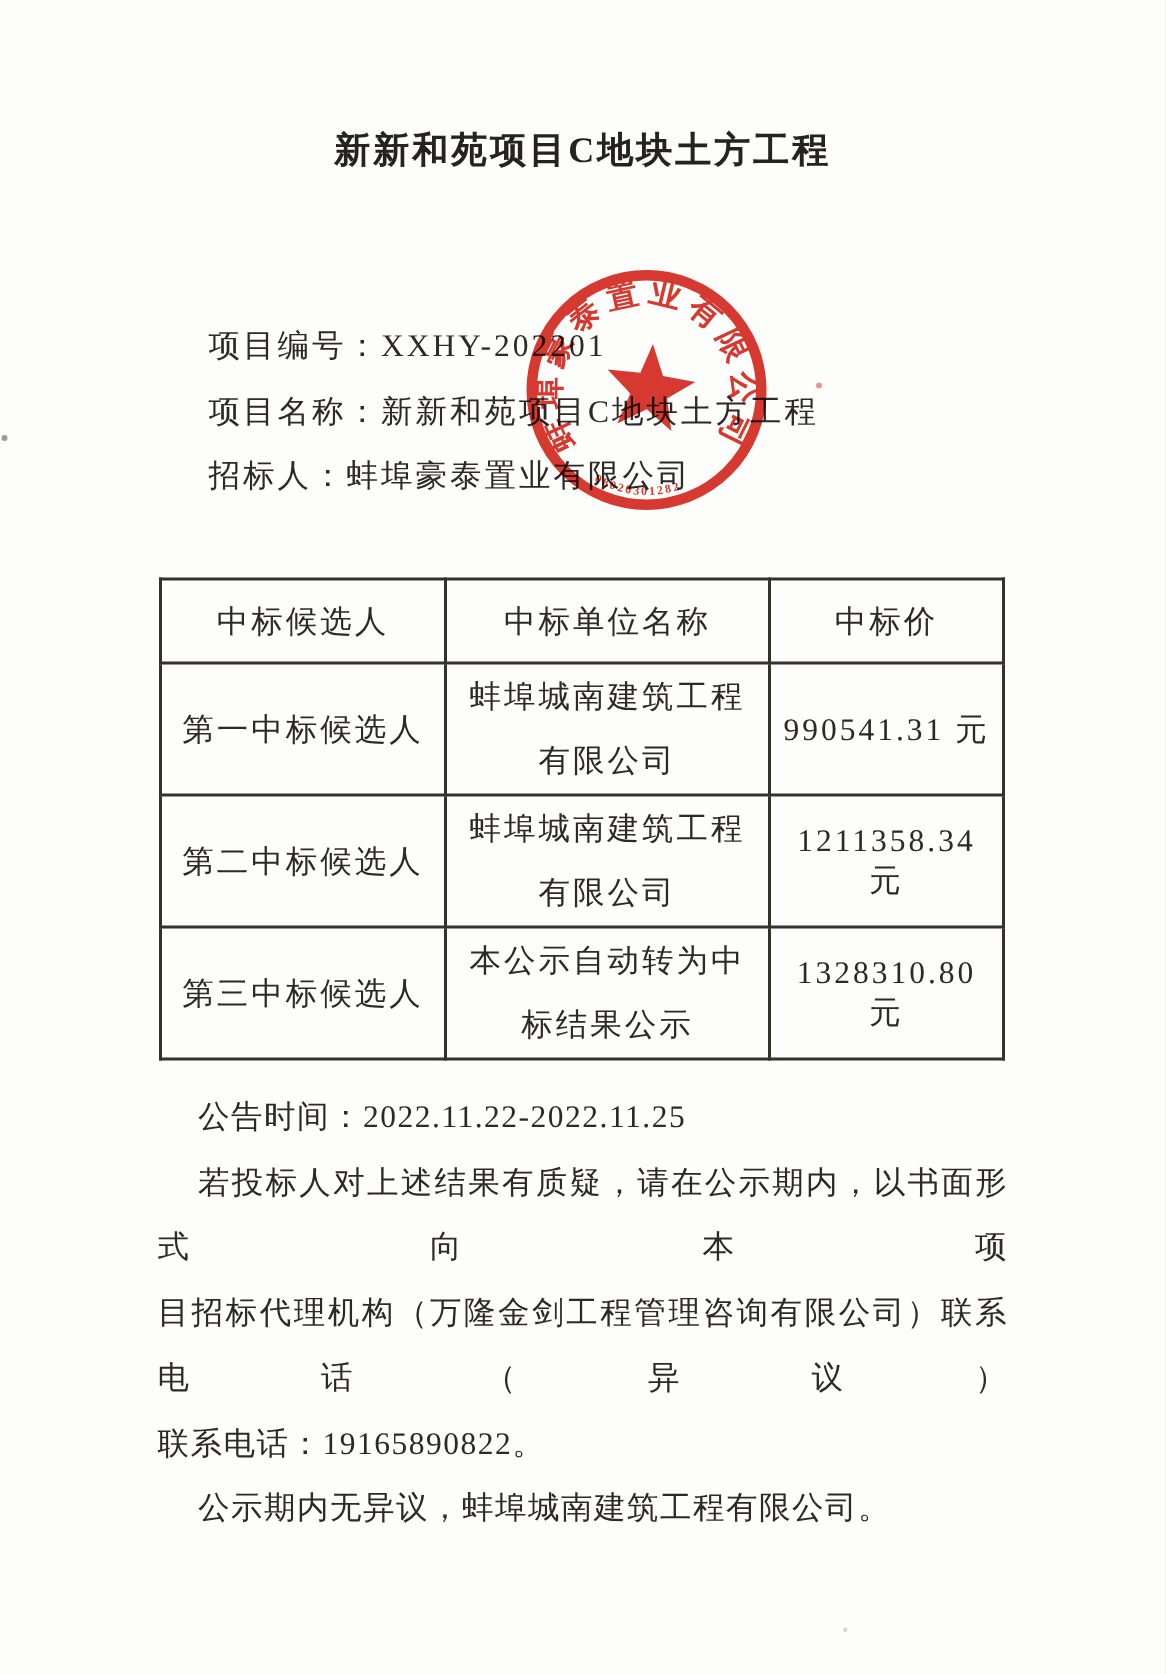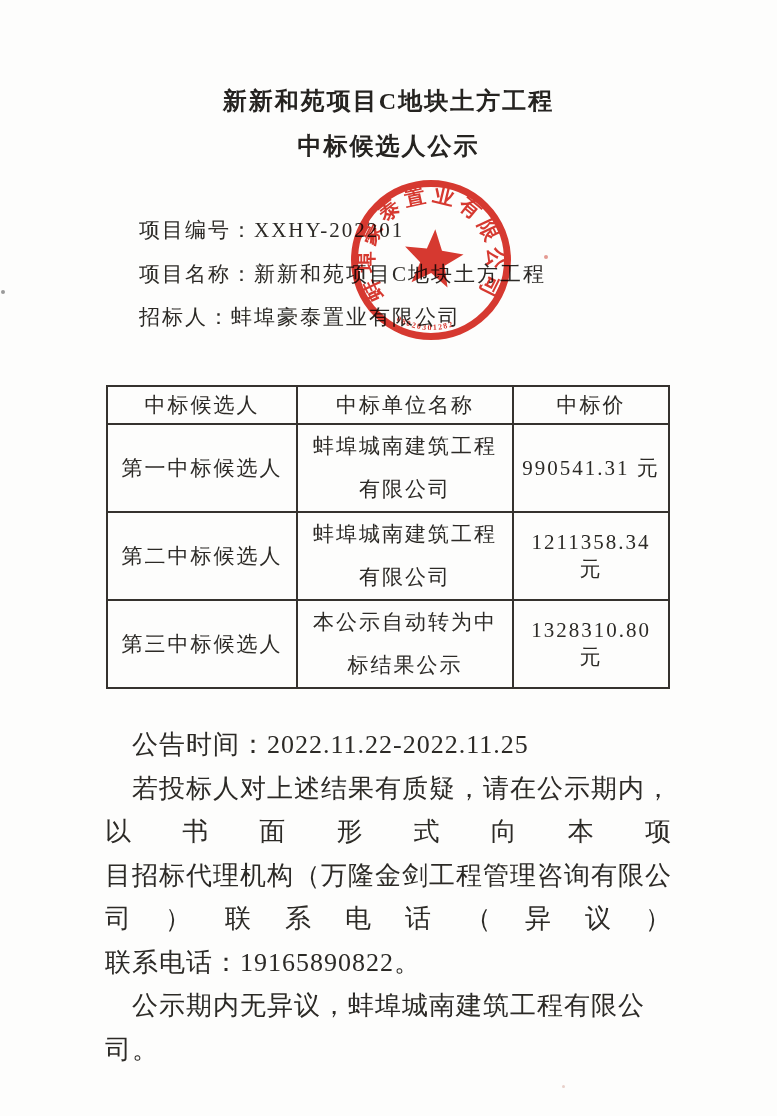--- a/index.html
+++ b/index.html
@@ -26,27 +26,27 @@
   table.bids{
     position:absolute;top:385px;left:106px;
     width:562px;border-collapse:collapse;table-layout:fixed;
   }
   table.bids th,table.bids td{
     border:2px solid #35322e;
     text-align:center;vertical-align:middle;
     font-size:21px;font-weight:normal;letter-spacing:2px;
     padding:0 6px;
   }
-  table.bids thead tr{height:38px;}
+  table.bids thead tr{height:56px;}
   table.bids tbody tr{height:85px;}
   td.company{line-height:43px;margin-top:39px;}
 
   
   .footer{position:absolute;top:723px;left:105px;width:567px;}
-  .footer p{font-size:26px;line-height:43.5px;letter-spacing:1px;}
+  .footer p{font-size:21px;line-height:43.5px;letter-spacing:1px;}
   .footer p.indent{text-indent:27px;}
   .footer p.justify{text-align:justify;text-align-last:justify;}
 
   
   svg.seal{
     position:absolute;left:331px;top:160px;width:200px;height:200px;
     mix-blend-mode:multiply;opacity:.92;
   }
   .seal-ring{fill:none;stroke-width:7px;}
   .seal-text{font-family:"Liberation Serif","DejaVu Serif",serif;font-weight:bold;font-size:21px;letter-spacing:5px;}
@@ -58,21 +58,20 @@
   .speck.s2{left:544px;top:255px;width:4px;height:4px;background:#e49a92;}
   .speck.s3{left:562px;top:1085px;width:3px;height:3px;background:#e8d0ca;}
 </style>
 </head>
 <body>
 
 <div class="page">
 
   <div class="titles">
     <div class="t">新新和苑项目C地块土方工程</div>
-    <div class="t">中标候选人公示</div>
   </div>
 
   <div class="info">
     <p>项目编号：XXHY-202201</p>
     <p>项目名称：新新和苑项目C地块土方工程</p>
     <p>招标人：蚌埠豪泰置业有限公司</p>
   </div>
 
   <table class="bids">
     <colgroup>

